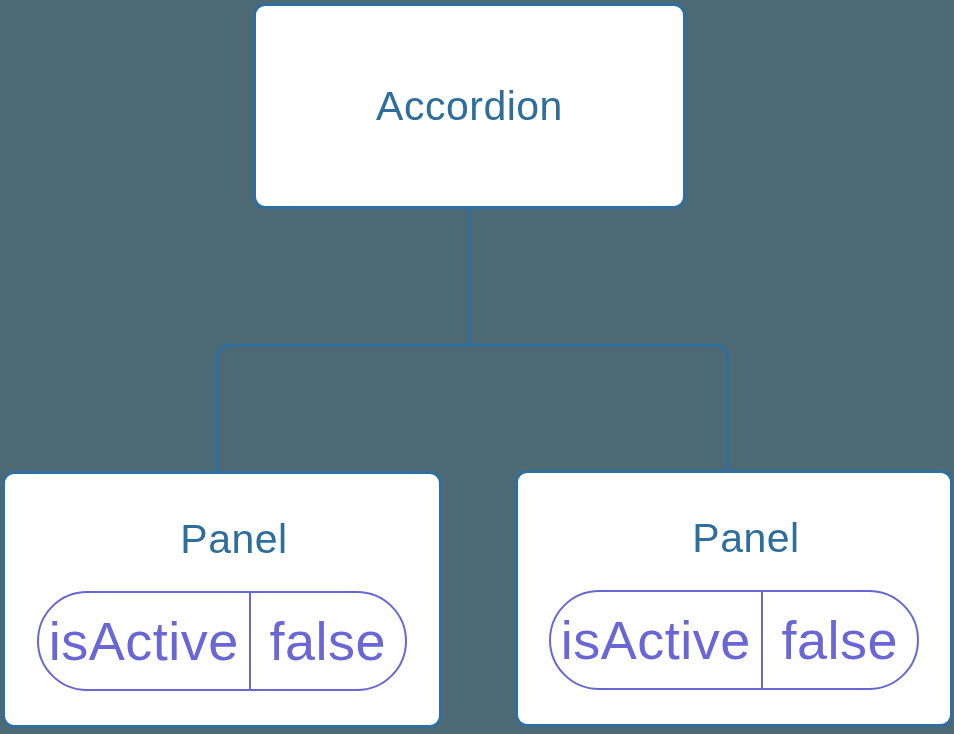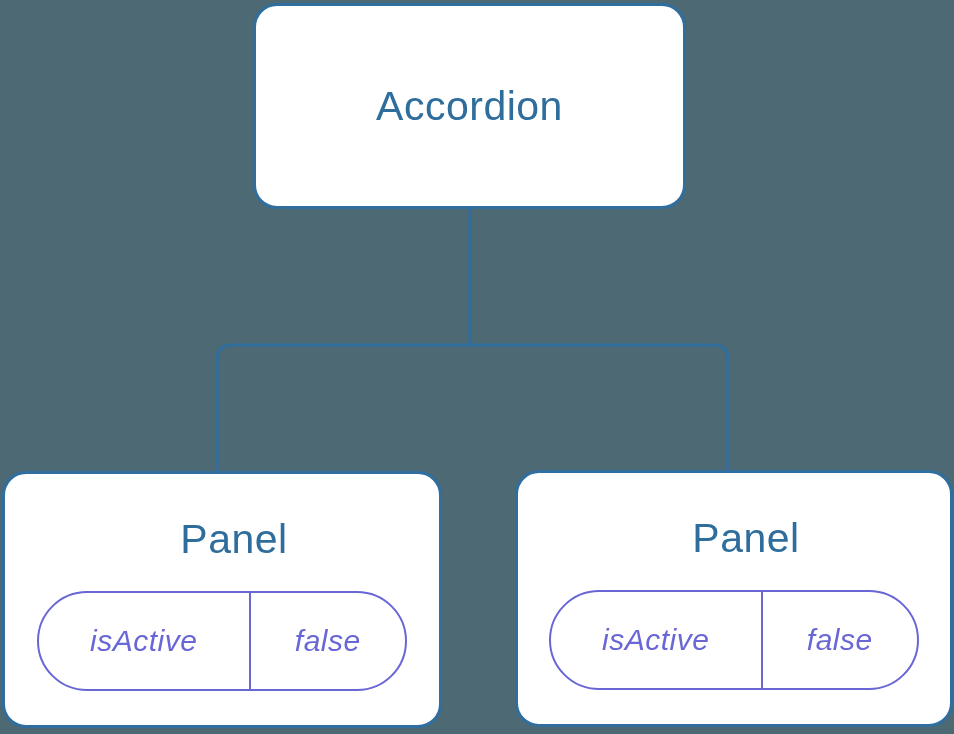--- a/index.html
+++ b/index.html
@@ -29,21 +29,21 @@
   }
   .connector-svg path {
     stroke: var(--stroke);
     stroke-width: 3;
     fill: none;
   }
   .node {
     position: absolute;
     background: var(--node_bg);
     border: 3px solid var(--stroke);
-    border-radius: 24px;
+    border-radius: 12px;
   }
   .node-root {
     left: 253px;
     top: 3px;
     width: 433px;
     height: 206px;
     display: flex;
     align-items: center;
     justify-content: center;
   }
@@ -77,23 +77,22 @@
     border-radius: 50px;
     display: flex;
     overflow: hidden;
     background: var(--node_bg);
   }
   .state-cell {
     display: flex;
     align-items: center;
     justify-content: center;
     color: var(--purple);
-    font-size: 30px;
+    font-size: 54px;
     letter-spacing: 0.5px;
-    font-style: italic;
   }
   .state-key {
     flex: 0 0 57.8%;
     border-right: 2.5px solid var(--purple);
   }
   .state-value {
     flex: 1 1 auto;
   }
 </style>
 </head>

